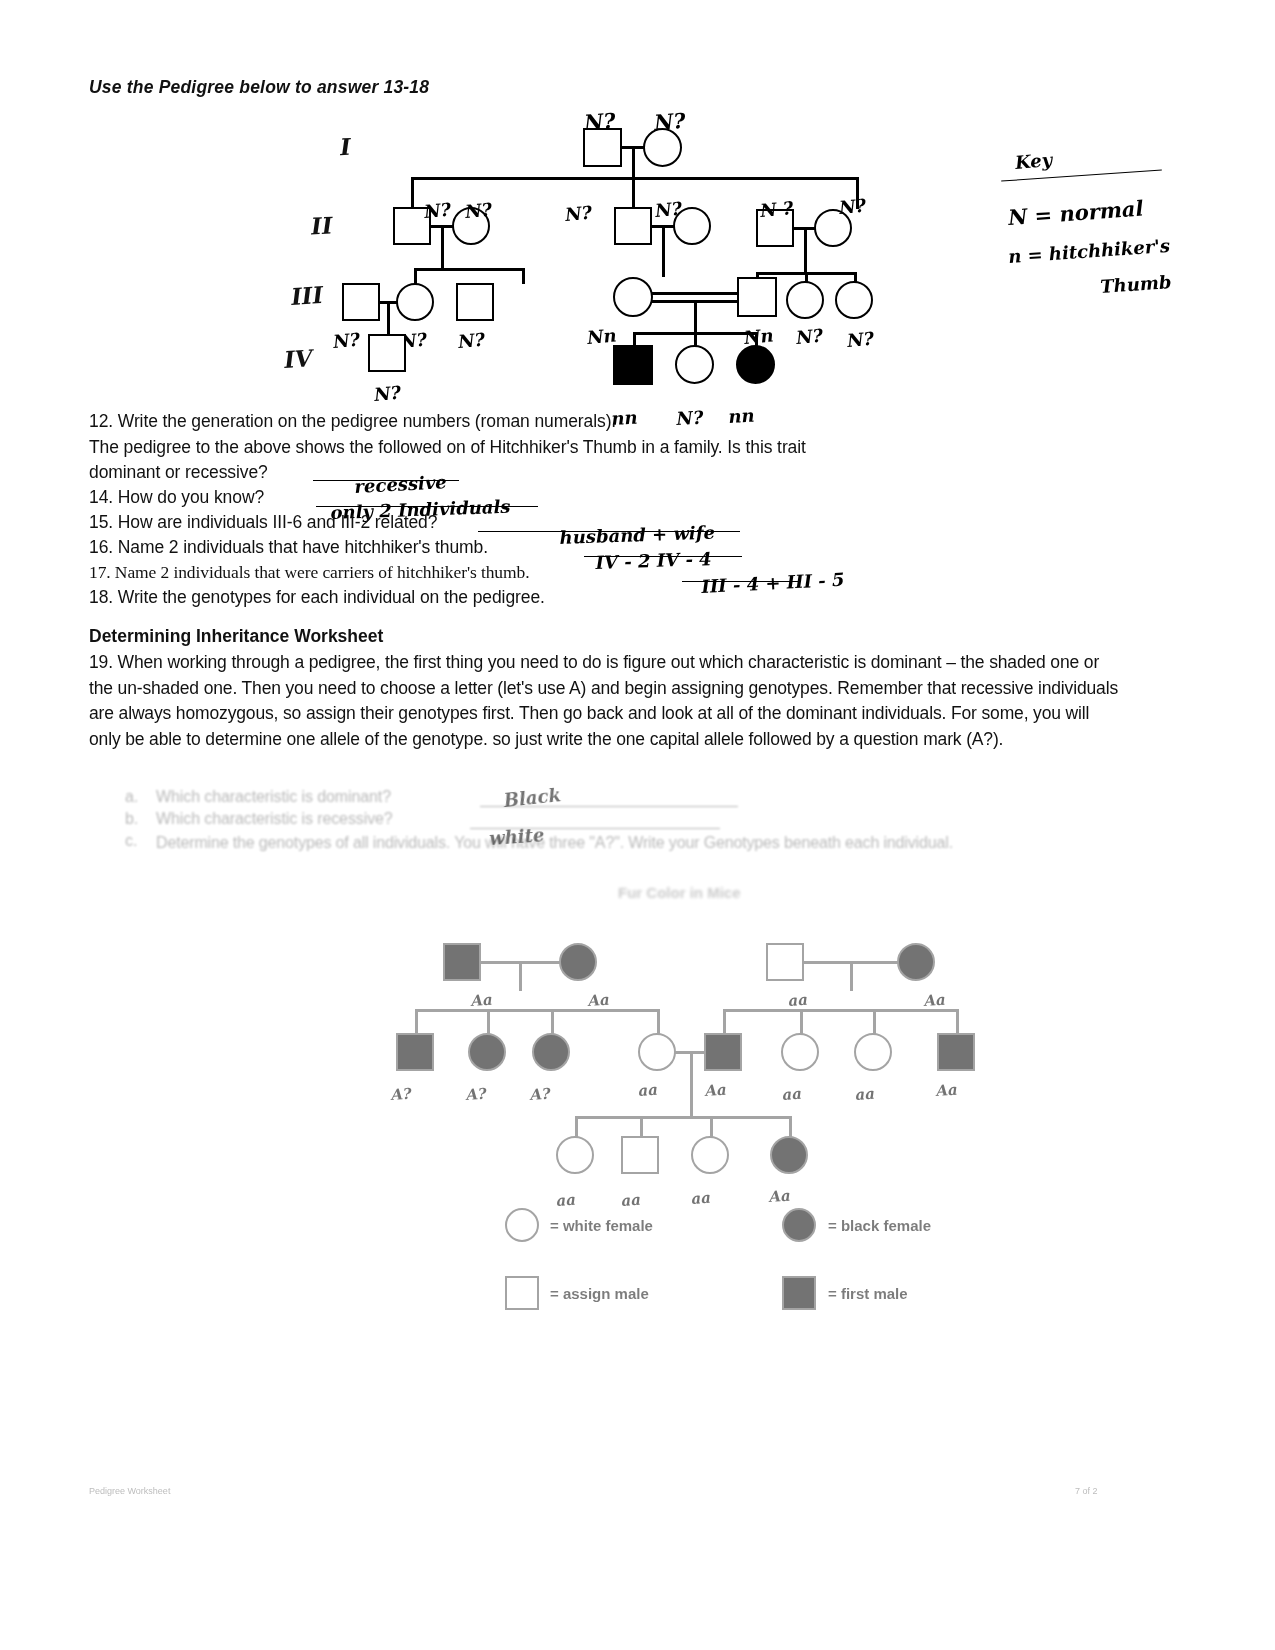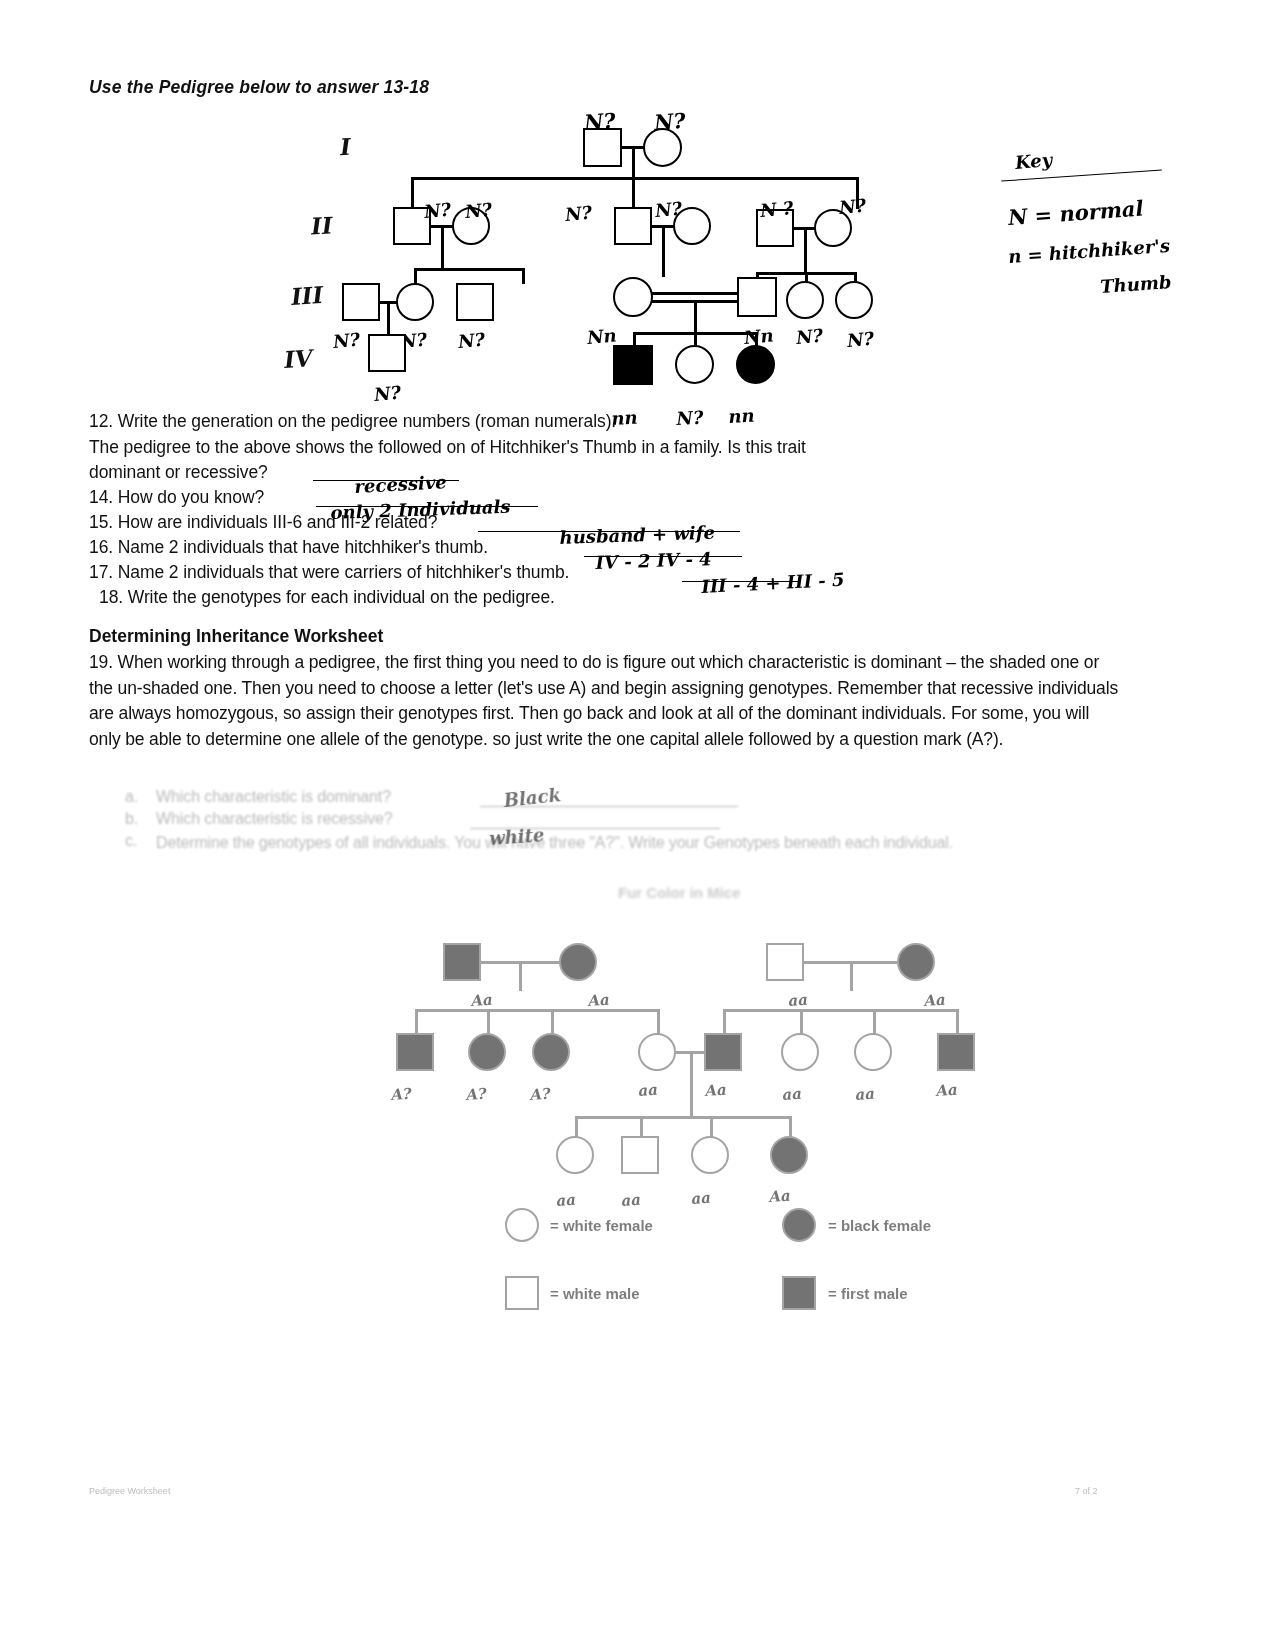--- a/index.html
+++ b/index.html
@@ -229,25 +229,25 @@
     <div class="hand hand-md" style="left:331px; top:502px; transform:rotate(-2deg);">only 2 Individuals</div>
 
     <div class="body-line" style="left:89px; top:512px;">15. How are individuals III-6 and III-2 related?</div>
     <div class="ul-line" style="left:478px; top:531px; width:262px;"></div>
     <div class="hand hand-md" style="left:560px; top:527px; transform:rotate(-2deg);">husband + wife</div>
 
     <div class="body-line" style="left:89px; top:537px;">16. Name 2 individuals that have hitchhiker's thumb.</div>
     <div class="ul-line" style="left:584px; top:556px; width:158px;"></div>
     <div class="hand hand-md" style="left:596px; top:552px; transform:rotate(-2deg);">IV - 2   IV - 4</div>
 
-    <div class="body-line" style="left:89px; top:562px;">17. Name 2 individuals that were carriers of hitchhiker's thumb.</div>
+    <div class="body-line" style="left:89px; top:562px;font-family:Liberation Serif, serif;">17. Name 2 individuals that were carriers of hitchhiker's thumb.</div>
     <div class="ul-line" style="left:682px; top:581px; width:118px;"></div>
     <div class="hand hand-md" style="left:702px; top:576px; transform:rotate(-3deg);">III - 4  +  III - 5</div>
 
-    <div class="body-line" style="left:99px; top:587px;">18. Write the genotypes for each individual on the pedigree.</div>
+    <div class="body-line" style="left:89px; top:587px;">18. Write the genotypes for each individual on the pedigree.</div>
   </div>
 
   <div class="sec-head" style="left:89px; top:626px;">Determining Inheritance Worksheet</div>
   <div class="para" style="left:89px; top:650px; width:1035px;">19. When working through a pedigree, the first thing you need to do is figure out which characteristic is dominant – the shaded one or the un-shaded one. Then you need to choose a letter (let's use A) and begin assigning genotypes. Remember that recessive individuals are always homozygous, so assign their genotypes first. Then go back and look at all of the dominant individuals. For some, you will only be able to determine one allele of the genotype. so just write the one capital allele followed by a question mark (A?).</div>
 
   <div class="faded">
     <div class="body-line" style="left:125px; top:788px; font-size:16px;">a.</div>
     <div class="body-line" style="left:156px; top:788px; font-size:16px;">Which characteristic is dominant?</div>
     <div class="ul-line" style="left:480px; top:806px; width:258px;"></div>
 
@@ -332,21 +332,21 @@
     <div class="hand hand-sm" style="left:692px; top:1190px; transform:rotate(-4deg);">aa</div>
     <div class="hand hand-sm" style="left:770px; top:1188px; transform:rotate(-4deg);">Aa</div>
 
     <div class="ci" style="left:505px; top:1208px; width:34px; height:34px;"></div>
     <div class="legend-txt" style="left:550px; top:1217px;">= white female</div>
 
     <div class="ci filled" style="left:782px; top:1208px; width:34px; height:34px;"></div>
     <div class="legend-txt" style="left:828px; top:1217px;">= black female</div>
 
     <div class="sq" style="left:505px; top:1276px; width:34px; height:34px;"></div>
-    <div class="legend-txt" style="left:550px; top:1285px;">= white male</div>
+    <div class="legend-txt" style="left:550px; top:1285px;">= assign male</div>
 
     <div class="sq filled" style="left:782px; top:1276px; width:34px; height:34px;"></div>
     <div class="legend-txt" style="left:828px; top:1285px;">= first male</div>
   </div>
 
   <div class="footer-txt" style="left:89px; top:1486px;">Pedigree Worksheet</div>
   <div class="footer-txt" style="left:1075px; top:1486px;">7 of 2</div>
 
 </div>
 

